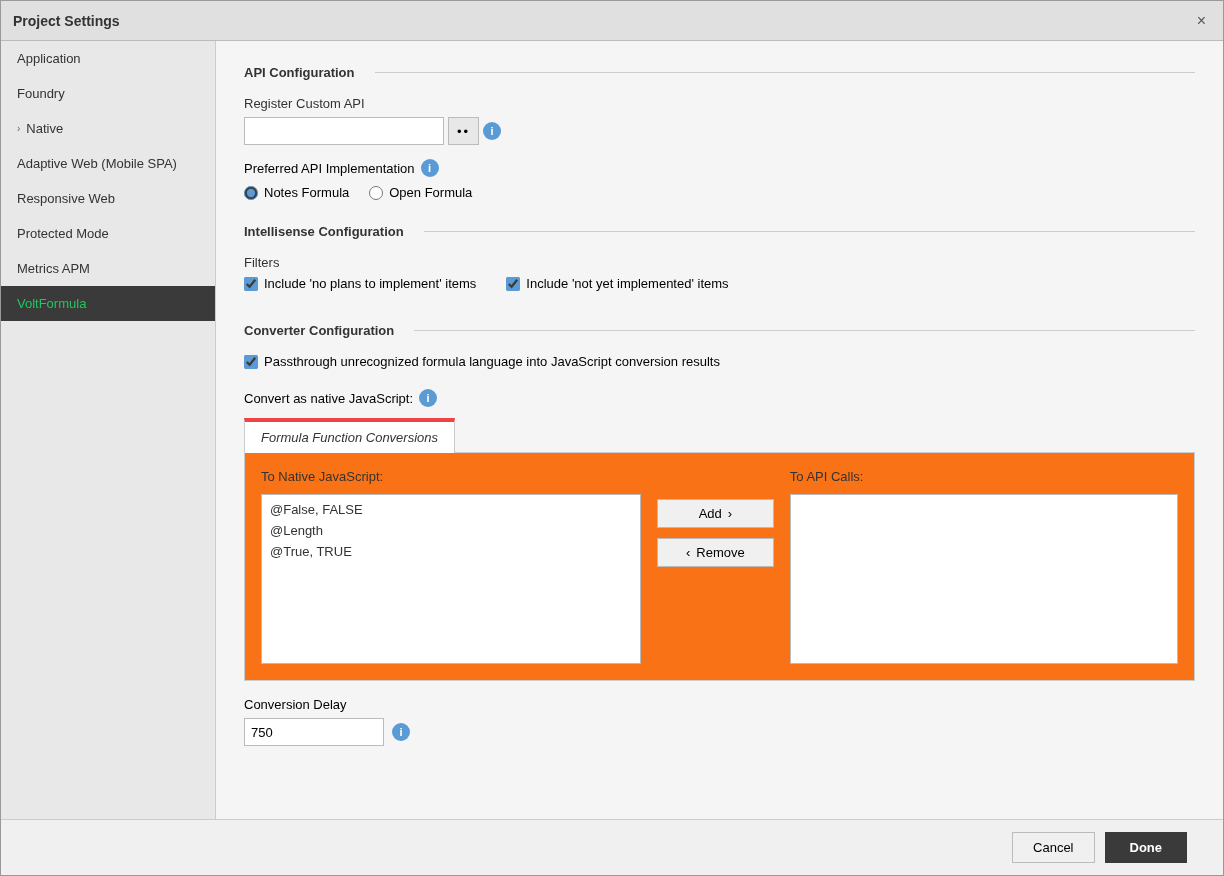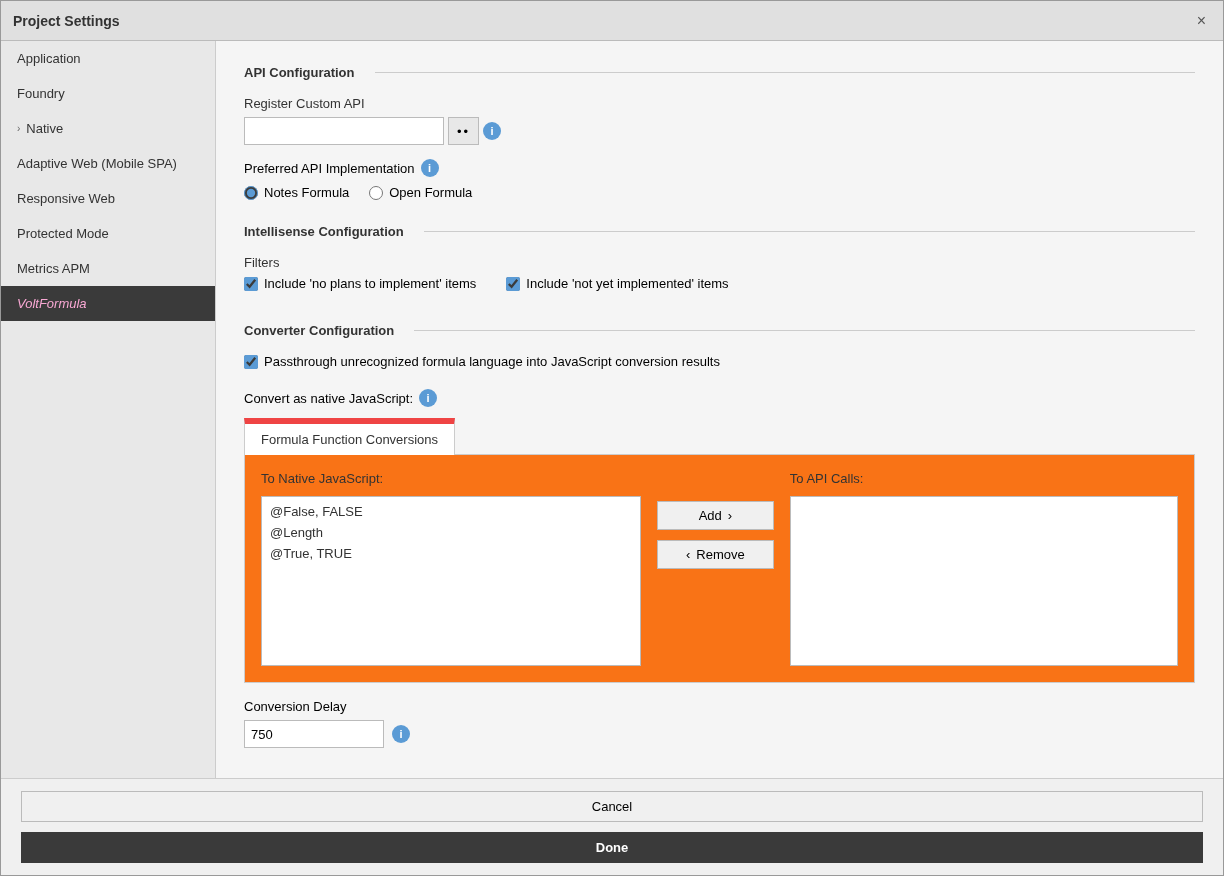--- a/index.html
+++ b/index.html
@@ -63,22 +63,21 @@
       cursor: pointer;
       color: #333;
       font-size: 13px;
       display: flex;
       align-items: center;
       gap: 6px;
       border-bottom: none;
     }
     .sidebar-item.active {
       background: #3a3a3a;
-      color: #f9a8d4;
-      font-style: italic;
+      color: #22c55e;
     }
     .sidebar-item .chevron {
       font-size: 10px;
       color: #666;
     }
     
     .main-content {
       flex: 1;
       overflow-y: auto;
       background: #f5f5f5;
@@ -213,22 +212,23 @@
       border-bottom: none;
       background: #f0f0f0;
       font-size: 13px;
       color: #333;
       margin-right: 2px;
       position: relative;
       top: 1px;
     }
     .tab.active {
       background: #fff;
-      border-top: 6px solid #ef4444;
+      border-top: 4px solid #ef4444;
       z-index: 1;
+      font-style: italic;
     }
     .tab-content {
       background: #f97316;
       border: 1px solid #ccc;
       border-top: none;
       padding: 16px;
     }
     
     .conversion-panel {
       display: flex;
@@ -301,27 +301,26 @@
     .delay-input {
       width: 140px;
       height: 28px;
       border: 1px solid #bbb;
       background: #fff;
       padding: 0 6px;
       font-size: 13px;
     }
     
     .dialog-footer {
-      padding: 12px 20px;
+      padding: 12px 36px;
       display: flex;
       justify-content: flex-end;
       gap: 10px;
       background: #f0f0f0;
       border-top: 1px solid #ccc;
-      flex-direction: column;
     }
     .btn-cancel {
       padding: 7px 20px;
       background: #f0f0f0;
       border: 1px solid #bbb;
       cursor: pointer;
       font-size: 13px;
     }
     .btn-done {
       padding: 7px 24px;

